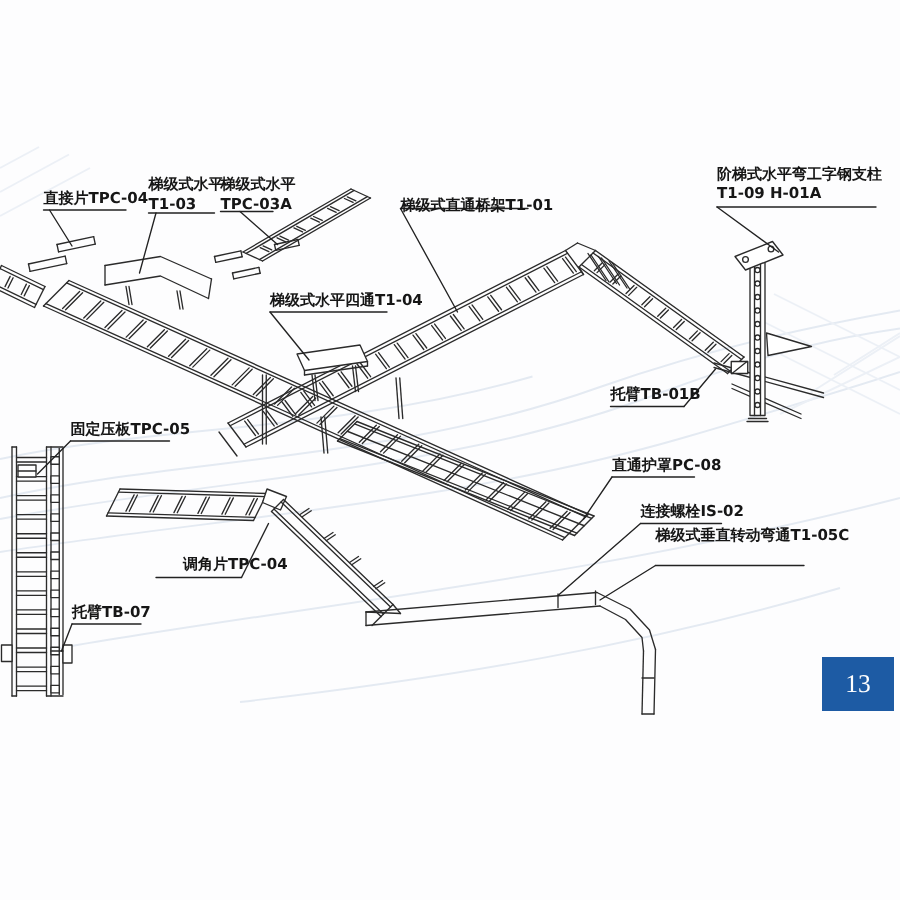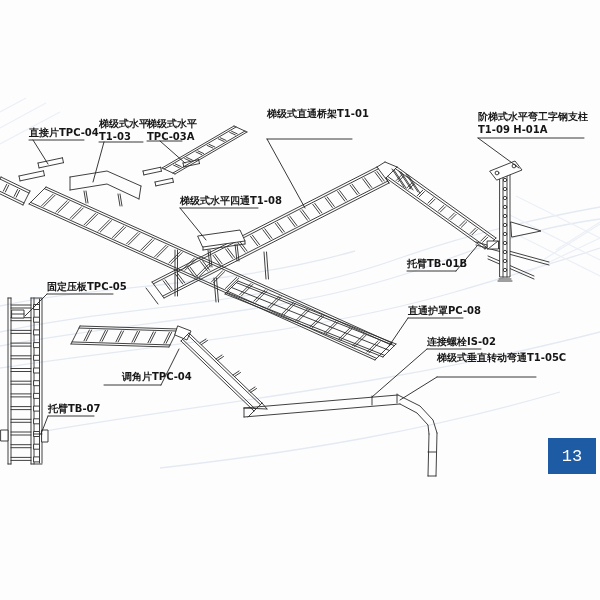--- a/index.html
+++ b/index.html
@@ -5,21 +5,21 @@
   html,body{margin:0;padding:0;}
   body{width:600px;height:600px;background:#ffffff;overflow:hidden;}
   #stage{position:relative;width:600px;height:600px;background:#fdfdfe;
          font-family:"DejaVu Sans","Liberation Sans",sans-serif;}
   #drawing{position:absolute;left:0;top:0;}
   .lbl{position:absolute;font-weight:bold;font-size:10px;line-height:1.25;
        color:#161616;white-space:nowrap;letter-spacing:0;}
   .lbl span{display:block;}
   .badge{position:absolute;left:548px;top:438px;width:48px;height:36px;
          background:#1d5ba4;color:#ffffff;display:flex;align-items:center;
-         justify-content:center;font-family:Liberation Mono, monospace;
+         justify-content:center;font-family:Liberation Serif, serif;
          font-size:17px;}
 </style>
 </head>
 <body>
 
 <div id="stage">
 
   <svg id="drawing" width="600" height="600" viewBox="0 0 600 600">
     <g id="bg" fill="none" stroke="#e4eaf2" stroke-width="1.3">
         <path d="M0,332 C120,305 260,308 400,258 C480,230 550,216 600,207"></path>
@@ -436,29 +436,29 @@
       <span>直接片TPC-04</span>
     </div>
   <div class="lbl" style="left:99px;top:118px">
       <span>梯级式水平</span>
       <span>T1-03</span>
     </div>
   <div class="lbl" style="left:147px;top:118px">
       <span>梯级式水平</span>
       <span>TPC-03A</span>
     </div>
-  <div class="lbl" style="left:267px;top:108px">
+  <div class="lbl" style="left:267px;top:132px">
       <span>梯级式直通桥架T1-01</span>
     </div>
   <div class="lbl" style="left:478px;top:111px">
       <span>阶梯式水平弯工字钢支柱</span>
       <span>T1-09 H-01A</span>
     </div>
   <div class="lbl" style="left:180px;top:195px">
-      <span>梯级式水平四通T1-08</span>
+      <span>梯级式水平四通T1-04</span>
     </div>
   <div class="lbl" style="left:407px;top:258px">
       <span>托臂TB-01B</span>
     </div>
   <div class="lbl" style="left:408px;top:305px">
       <span>直通护罩PC-08</span>
     </div>
   <div class="lbl" style="left:427px;top:336px">
       <span>连接螺栓IS-02</span>
     </div>

